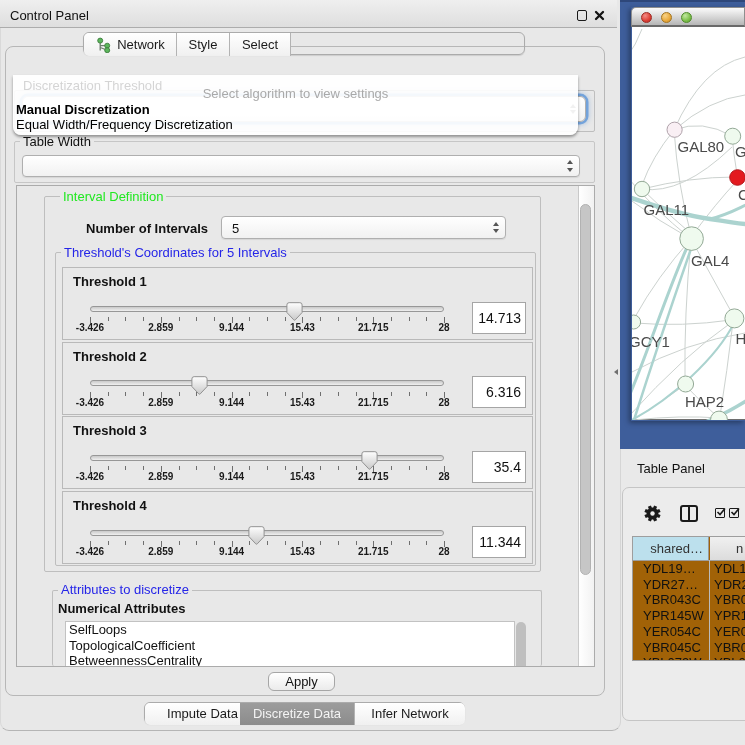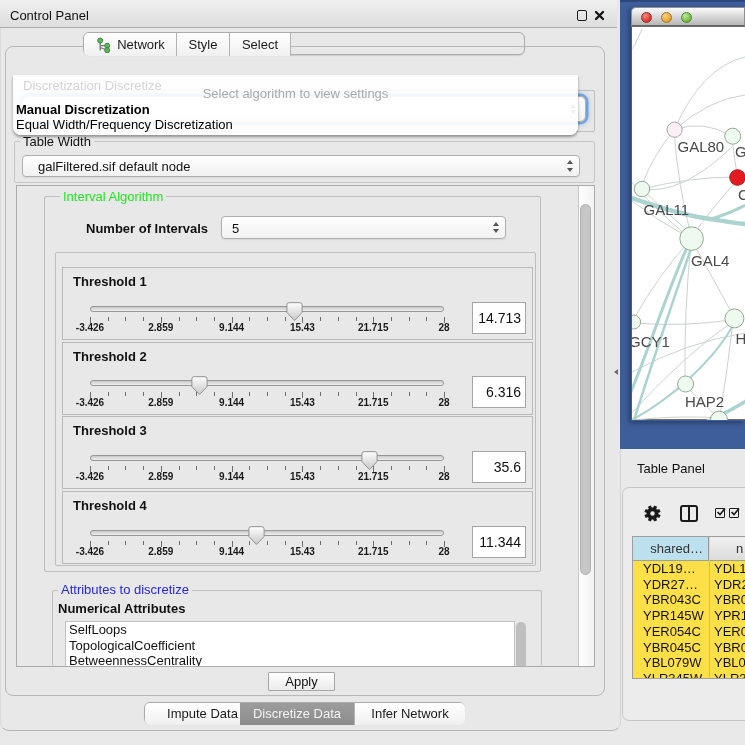--- a/index.html
+++ b/index.html
@@ -70,51 +70,51 @@
       <span style="margin-left:22px;">Network</span>
     </div>
     <div class="seg" style="left:93px;width:53px;">Style</div>
     <div class="seg" style="left:146px;width:61px;">Select</div>
   </div>
 
   <div class="abs" style="left:5px;top:46px;width:600px;height:650px;
        border:1px solid #B7B7B7;border-radius:8px;background:#E8E8E8;"></div>
 
   <div class="abs grp" style="left:14px;top:90px;width:581px;height:42px;"></div>
-  <div class="abs gtitle" style="left:20px;top:78px;color:rgba(150,150,150,0.4);background:transparent;z-index:52;">Discretization Discretize</div>
+  <div class="abs gtitle" style="left:20px;top:78px;color:rgba(150,150,150,0.4);background:transparent;z-index:52;">Discretization Threshold</div>
   <div class="abs combo" style="left:22px;top:96px;width:564px;height:26px;border-radius:6px;
        box-shadow:0 0 0 2.5px rgba(96,151,216,0.8), 0 0 5px 3px rgba(96,151,216,0.4);">
     <div class="arr up" style="right:9px;top:7px;"></div>
     <div class="arr dn" style="right:9px;bottom:7px;"></div>
   </div>
 
   <div class="abs grp" style="left:14px;top:141px;width:581px;height:42px;border-color:#C6C6C6;"></div>
   <div class="abs gtitle" style="left:20px;top:134px;color:#111;">Table Width</div>
   <div class="abs combo" style="left:22px;top:155px;width:558px;height:22px;">
-    <div class="ctext" style="left:15px;line-height:22px;">galFiltered.sif default node</div>
     <div class="arr up" style="right:6px;top:4px;"></div>
     <div class="arr dn" style="right:6px;bottom:4px;"></div>
   </div>
 
   <div class="abs" style="left:16px;top:185px;width:579px;height:482px;border:1px solid #ABABAB;background:#E8E8E8;"></div>
 
   <div class="abs" style="left:578px;top:186px;width:16px;height:480px;background:linear-gradient(90deg,#FFFFFF,#F2F2F2);border-left:1px solid #C9C9C9;"></div>
   <div class="abs" style="left:580px;top:204px;width:11px;height:371px;background:#C6C6C6;border:1px solid #B2B2B2;border-radius:6px;"></div>
 
   <div class="abs grp" style="left:44px;top:196px;width:497px;height:376px;"></div>
-  <div class="abs gtitle" style="left:60px;top:189px;color:#21E821;">Interval Algorithm</div>
+  <div class="abs gtitle" style="left:60px;top:189px;color:#21E821;">Interval Definition</div>
 
   <div class="abs" style="left:86px;top:221px;font-size:13px;font-weight:bold;color:#111;">Number of Intervals</div>
   <div class="abs combo" style="left:221px;top:216px;width:285px;height:23px;">
     <div class="ctext" style="line-height:23px;">5</div>
     <div class="arr up" style="right:6px;top:5px;"></div>
     <div class="arr dn" style="right:6px;bottom:5px;"></div>
   </div>
 
   <div class="abs grp" style="left:55px;top:252px;width:481px;height:314px;"></div>
+  <div class="abs gtitle" style="left:61px;top:245px;color:#2525E8;">Threshold's Coordinates for 5 Intervals</div>
 
   <div class="tpanel" style="top:267px;">
       <div class="tlab">Threshold 1</div>
       <div class="track"></div>
       <div class="tick" style="left:27.0px;top:49px;height:6px;"></div>
       <div class="tick" style="left:44.7px;top:49px;height:4px;"></div>
       <div class="tick" style="left:62.4px;top:49px;height:4px;"></div>
       <div class="tick" style="left:80.1px;top:49px;height:4px;"></div>
       <div class="tick" style="left:97.8px;top:49px;height:6px;"></div>
       <div class="tick" style="left:115.5px;top:49px;height:4px;"></div>
@@ -223,21 +223,21 @@
       <div class="tlabel" style="left:381.0px;">28</div>
       <svg class="knob" style="left:306.7px;" width="17" height="19" viewBox="0 0 17 19.5">
         <path d="M3,0.7 H14 Q16.3,0.7 16.3,3 V10.8 L9.3,18.3 Q8.5,19.1 7.7,18.3 L0.7,10.8 V3 Q0.7,0.7 3,0.7 Z" fill="url(#kg2)" stroke="#8F8F8F" stroke-width="1"></path>
         <defs>
           <linearGradient id="kg2" x1="0" y1="0" x2="0" y2="1">
             <stop offset="0" stop-color="#FEFEFE"></stop>
             <stop offset="1" stop-color="#C9C9C9"></stop>
           </linearGradient>
         </defs>
       </svg>
-      <div class="vbox">35.6</div>
+      <div class="vbox">35.4</div>
     </div>
   <div class="tpanel" style="top:491.1px;">
       <div class="tlab">Threshold 4</div>
       <div class="track"></div>
       <div class="tick" style="left:27.0px;top:49px;height:6px;"></div>
       <div class="tick" style="left:44.7px;top:49px;height:4px;"></div>
       <div class="tick" style="left:62.4px;top:49px;height:4px;"></div>
       <div class="tick" style="left:80.1px;top:49px;height:4px;"></div>
       <div class="tick" style="left:97.8px;top:49px;height:6px;"></div>
       <div class="tick" style="left:115.5px;top:49px;height:4px;"></div>
@@ -275,21 +275,21 @@
     </div>
 
   <div class="abs grp" style="left:52px;top:590px;width:490px;height:76px;border-bottom:none;"></div>
   <div class="abs gtitle" style="left:58px;top:582px;color:#2525E8;">Attributes to discretize</div>
   <div class="abs" style="left:58px;top:601px;font-size:13px;font-weight:bold;color:#111;">Numerical Attributes</div>
   <div class="abs" style="left:65px;top:621px;width:450px;height:45px;background:#fff;border:1px solid #C2C2C2;border-bottom:none;overflow:hidden;">
     <div style="font-size:13px;color:#111;line-height:15.6px;padding-left:3px;">SelfLoops<br>TopologicalCoefficient<br>BetweennessCentrality</div>
   </div>
   <div class="abs" style="left:516px;top:622px;width:10px;height:44px;background:#BFBFBF;border-radius:5px 5px 0 0;"></div>
 
-  <div class="abs" style="left:268px;top:672px;width:67px;height:19px;border:1px solid #A6A6A6;border-radius:1px;
+  <div class="abs" style="left:268px;top:672px;width:67px;height:19px;border:1px solid #A6A6A6;border-radius:6px;
        background:linear-gradient(#FFFFFF,#EBEBEB);font-size:13px;color:#111;text-align:center;line-height:18px;">Apply</div>
 
   <div class="sgwrap" style="left:144px;top:702px;width:321px;height:22px;">
     <div class="seg first" style="left:0;width:116px;height:22px;line-height:22px;">Impute Data</div>
     <div class="seg last" style="left:210px;width:110px;height:22px;line-height:22px;">Infer Network</div>
     <div class="seg" style="left:95px;width:115px;height:22px;line-height:22px;background:linear-gradient(#9C9C9C,#8C8C8C);color:#F4F4F4;">Discretize Data</div>
   </div>
 
   <div class="abs" style="left:614px;top:369px;width:0;height:0;border-top:3px solid transparent;border-bottom:3px solid transparent;border-right:4px solid #6F6F6F;"></div>
 
@@ -383,21 +383,21 @@
   <div class="abs" style="left:687.8px;top:505px;width:2.4px;height:17px;background:#1a1a1a;"></div>
   <div class="abs" style="left:715px;top:508px;width:10px;height:10px;border:1.6px solid #1a1a1a;border-radius:1px;"></div>
   <svg class="abs" style="left:715px;top:506px;" width="12" height="12" viewBox="0 0 12 12">
       <path d="M2.5,6 L5,8.5 L10,2.5" stroke="#1a1a1a" stroke-width="1.6" fill="none"></path>
     </svg>
   <div class="abs" style="left:729px;top:508px;width:10px;height:10px;border:1.6px solid #1a1a1a;border-radius:1px;"></div>
   <svg class="abs" style="left:729px;top:506px;" width="12" height="12" viewBox="0 0 12 12">
       <path d="M2.5,6 L5,8.5 L10,2.5" stroke="#1a1a1a" stroke-width="1.6" fill="none"></path>
     </svg>
 
-  <div class="abs" style="left:632px;top:536px;width:113px;height:143px;border:1px solid #9E9E9E;border-right:none;background:#fde047;overflow:hidden;">
+  <div class="abs" style="left:632px;top:536px;width:113px;height:125px;border:1px solid #9E9E9E;border-right:none;background:#a16207;overflow:hidden;">
     <div style="position:absolute;left:0;top:0;width:76px;height:23px;background:#BCE0ED;border-right:1px solid #999;
          font-size:13px;color:#333;text-align:right;padding-right:5px;line-height:23px;">shared…</div>
     <div style="position:absolute;left:77px;top:0;width:40px;height:23px;background:linear-gradient(#F0F0F0,#DCDCDC);
          font-size:13px;color:#333;line-height:23px;padding-left:26px;">n</div>
     <div style="position:absolute;left:0;top:23px;width:113px;height:1px;background:#9E9E9E;"></div>
     <div style="position:absolute;left:76px;top:23px;width:1px;height:134px;background:#BBB;"></div>
     <div style="position:absolute;left:10px;top:24px;font-size:13px;color:#111;line-height:15.7px;white-space:pre;">YDL19…
 YDR27…
 YBR043C
 YPR145W

